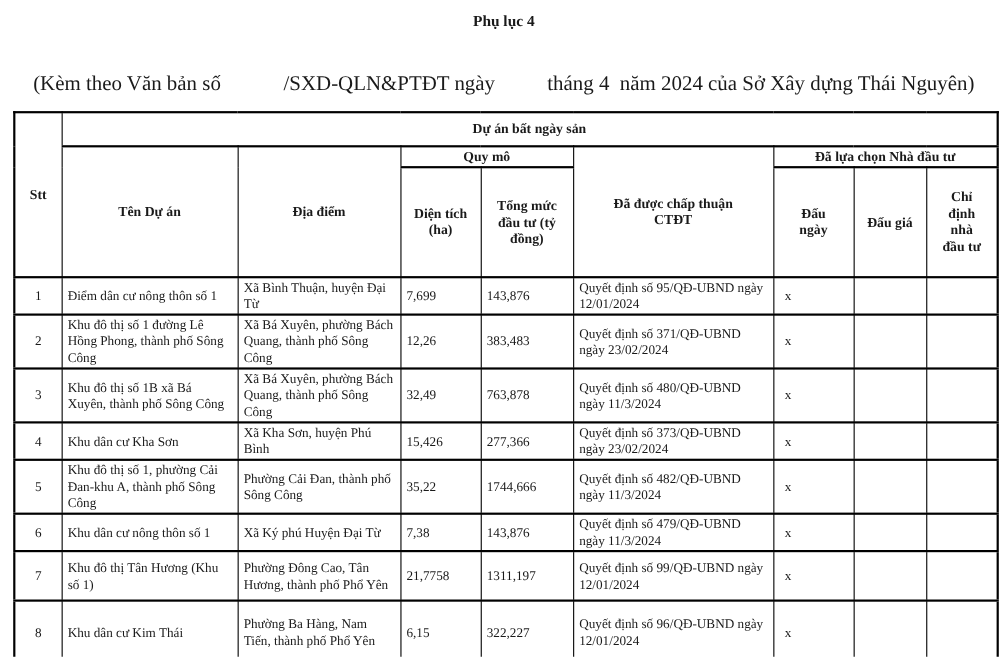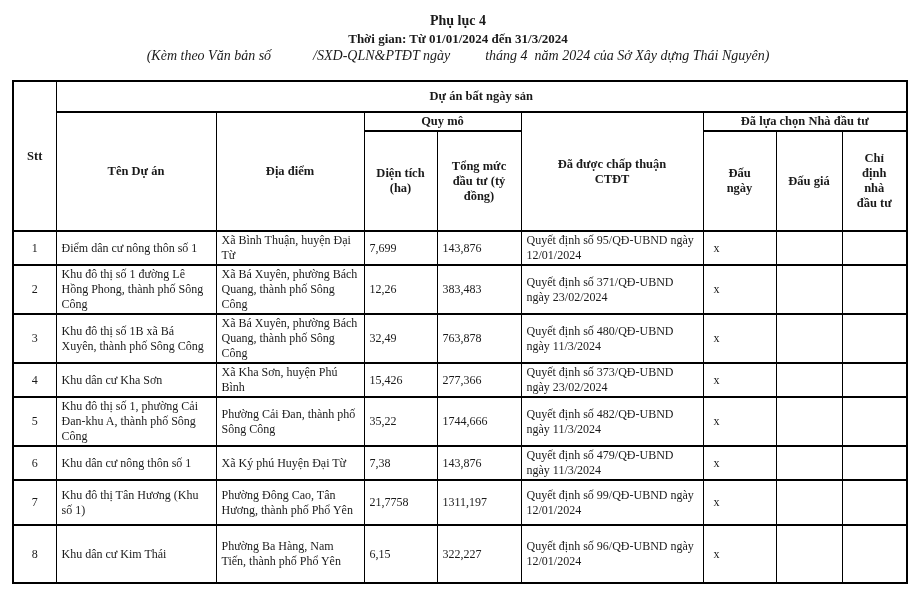--- a/index.html
+++ b/index.html
@@ -33,24 +33,24 @@
     font-size: 14.5px;
     line-height: 19px;
     letter-spacing: 0.2px;
   }
   .period {
     font-weight: bold;
     font-size: 13px;
     line-height: 17px;
   }
   .reference {
-    font-style: italic;
-    font-size: 14px;
+    font-size: 19px;
     line-height: 18px;
     white-space: pre;
+    margin-top: 38px;
   }
   table.doc-table {
     border-collapse: collapse;
     table-layout: fixed;
     margin-left: 12px;
     margin-top: 15px;
     width: 895px;
   }
   .doc-table th, .doc-table td {
     border: 1px solid #000;
@@ -83,21 +83,20 @@
   tr.hr-b { height: 19px; }
   tr.hr-c { height: 100px; }
 </style>
 </head>
 <body>
 
 <div class="page">
 
   <div class="doc-header">
     <div class="appendix">Phụ lục 4</div>
-    <div class="period">Thời gian: Từ 01/01/2024 đến 31/3/2024</div>
     <div class="reference">(Kèm theo Văn bản số            /SXD-QLN&amp;PTĐT ngày          tháng 4  năm 2024 của Sở Xây dựng Thái Nguyên)</div>
   </div>
 
   <table class="doc-table">
     <colgroup>
       <col style="width:43px">
       <col style="width:160px">
       <col style="width:148px">
       <col style="width:73px">
       <col style="width:84px">

